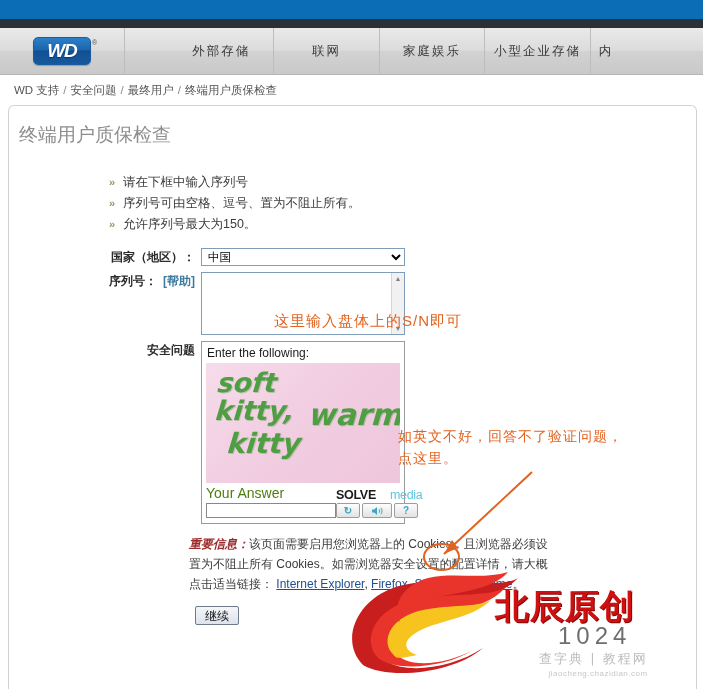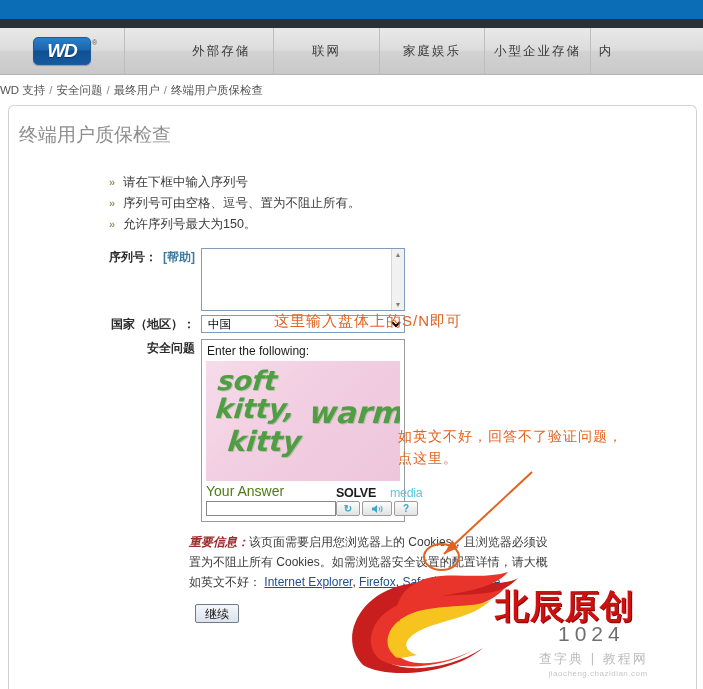--- a/index.html
+++ b/index.html
@@ -60,20 +60,21 @@
     letter-spacing:2px;
     cursor:pointer;
     white-space:nowrap;
   }
   .nav-item.last { border-right:none; justify-content:flex-start; padding-left:8px; overflow:hidden; }
 
   
   .breadcrumb {
     height:30px;
     display:flex; align-items:center;
+    padding-left:14px;
     font-size:11.5px;
     color:#555;
     background:#fff;
   }
   .breadcrumb .sep { margin:0 4px; color:#888; }
   .breadcrumb .crumb { color:#555; }
 
   
   .panel {
     margin:0 6px 0 8px;
@@ -238,21 +239,21 @@
   .wm-red {
     left:495px; top:584px;
     font-size:34px; font-weight:bold;
     color:#cf1010;
     letter-spacing:1px;
     text-shadow:1px 1px 0 #8a0606;
     font-family:"DejaVu Sans", sans-serif;
   }
   .wm-1024 {
     left:558px; top:622px;
-    font-size:21px; color:#6e6e6e; letter-spacing:5px;
+    font-size:24px; color:#6e6e6e; letter-spacing:5px;
   }
   .wm-swirl { left:333px; top:570px; }
   .wm-site { left:539px; top:650px; text-align:right; }
   .wm-site .s-main {
     font-size:13px; color:#bdbdbd; letter-spacing:2px;
     font-family:"DejaVu Sans", sans-serif;
   }
   .wm-site .s-sub { font-size:8px; color:#c6c6c6; letter-spacing:.5px; margin-top:1px; }
 </style>
 </head>
@@ -300,41 +301,41 @@
       <span class="bullet-mark">»</span>
       <span class="bullet-text">序列号可由空格、逗号、置为不阻止所有。</span>
     </div>
     <div class="bullet-row">
       <span class="bullet-mark">»</span>
       <span class="bullet-text">允许序列号最大为150。</span>
     </div>
   </div>
 
   <div class="form">
+
+    <div class="frow">
+      <div class="flabel">国家（地区）：</div>
+      <div class="fctrl">
+        <select class="country">
+          <option>中国</option>
+        </select>
+      </div>
+    </div>
 
     <div class="frow" style="margin-top:6px;">
       <div class="flabel">
         <span>序列号：</span><span class="help">[帮助]</span>
       </div>
       <div class="fctrl">
         <div class="serial-box">
           <div class="scroll-col">
             <span class="scroll-arrow">▲</span>
             <span class="scroll-arrow">▼</span>
           </div>
         </div>
-      </div>
-    </div>
-
-    <div class="frow">
-      <div class="flabel">国家（地区）：</div>
-      <div class="fctrl">
-        <select class="country">
-          <option>中国</option>
-        </select>
       </div>
     </div>
 
     <div class="frow" style="margin-top:6px;">
       <div class="flabel">安全问题</div>
       <div class="fctrl">
         <div class="captcha">
           <div class="captcha-prompt">Enter the following:</div>
           <div class="captcha-img">
             <span class="cap-word cw1">soft</span>
@@ -367,21 +368,21 @@
         </div>
       </div>
     </div>
 
   </div>
 
   
   <div class="notice">
     <span class="imp">重要信息：</span><span>该页面需要启用您浏览器上的 Cookies，且浏览器必须设</span><br>
     <span>置为不阻止所有 Cookies。如需浏览器安全设置的配置详情，请大概</span><br>
-    <span>如英文不好：</span>
+    <span>点击适当链接：</span>
     <a href="#">Internet Explorer</a><span>, </span><a href="#">Firefox</a><span>, </span><a href="#">Safari</a><span>以及</span><a href="#">Chrome</a><span>。</span>
   </div>
 
   <button class="submit-btn">继续</button>
 </div>
 
 <div class="ann ann-serial">这里输入盘体上的S/N即可</div>
 <div class="ann ann-cap1">如英文不好，回答不了验证问题，</div>
 <div class="ann ann-cap2">点这里。</div>
 

